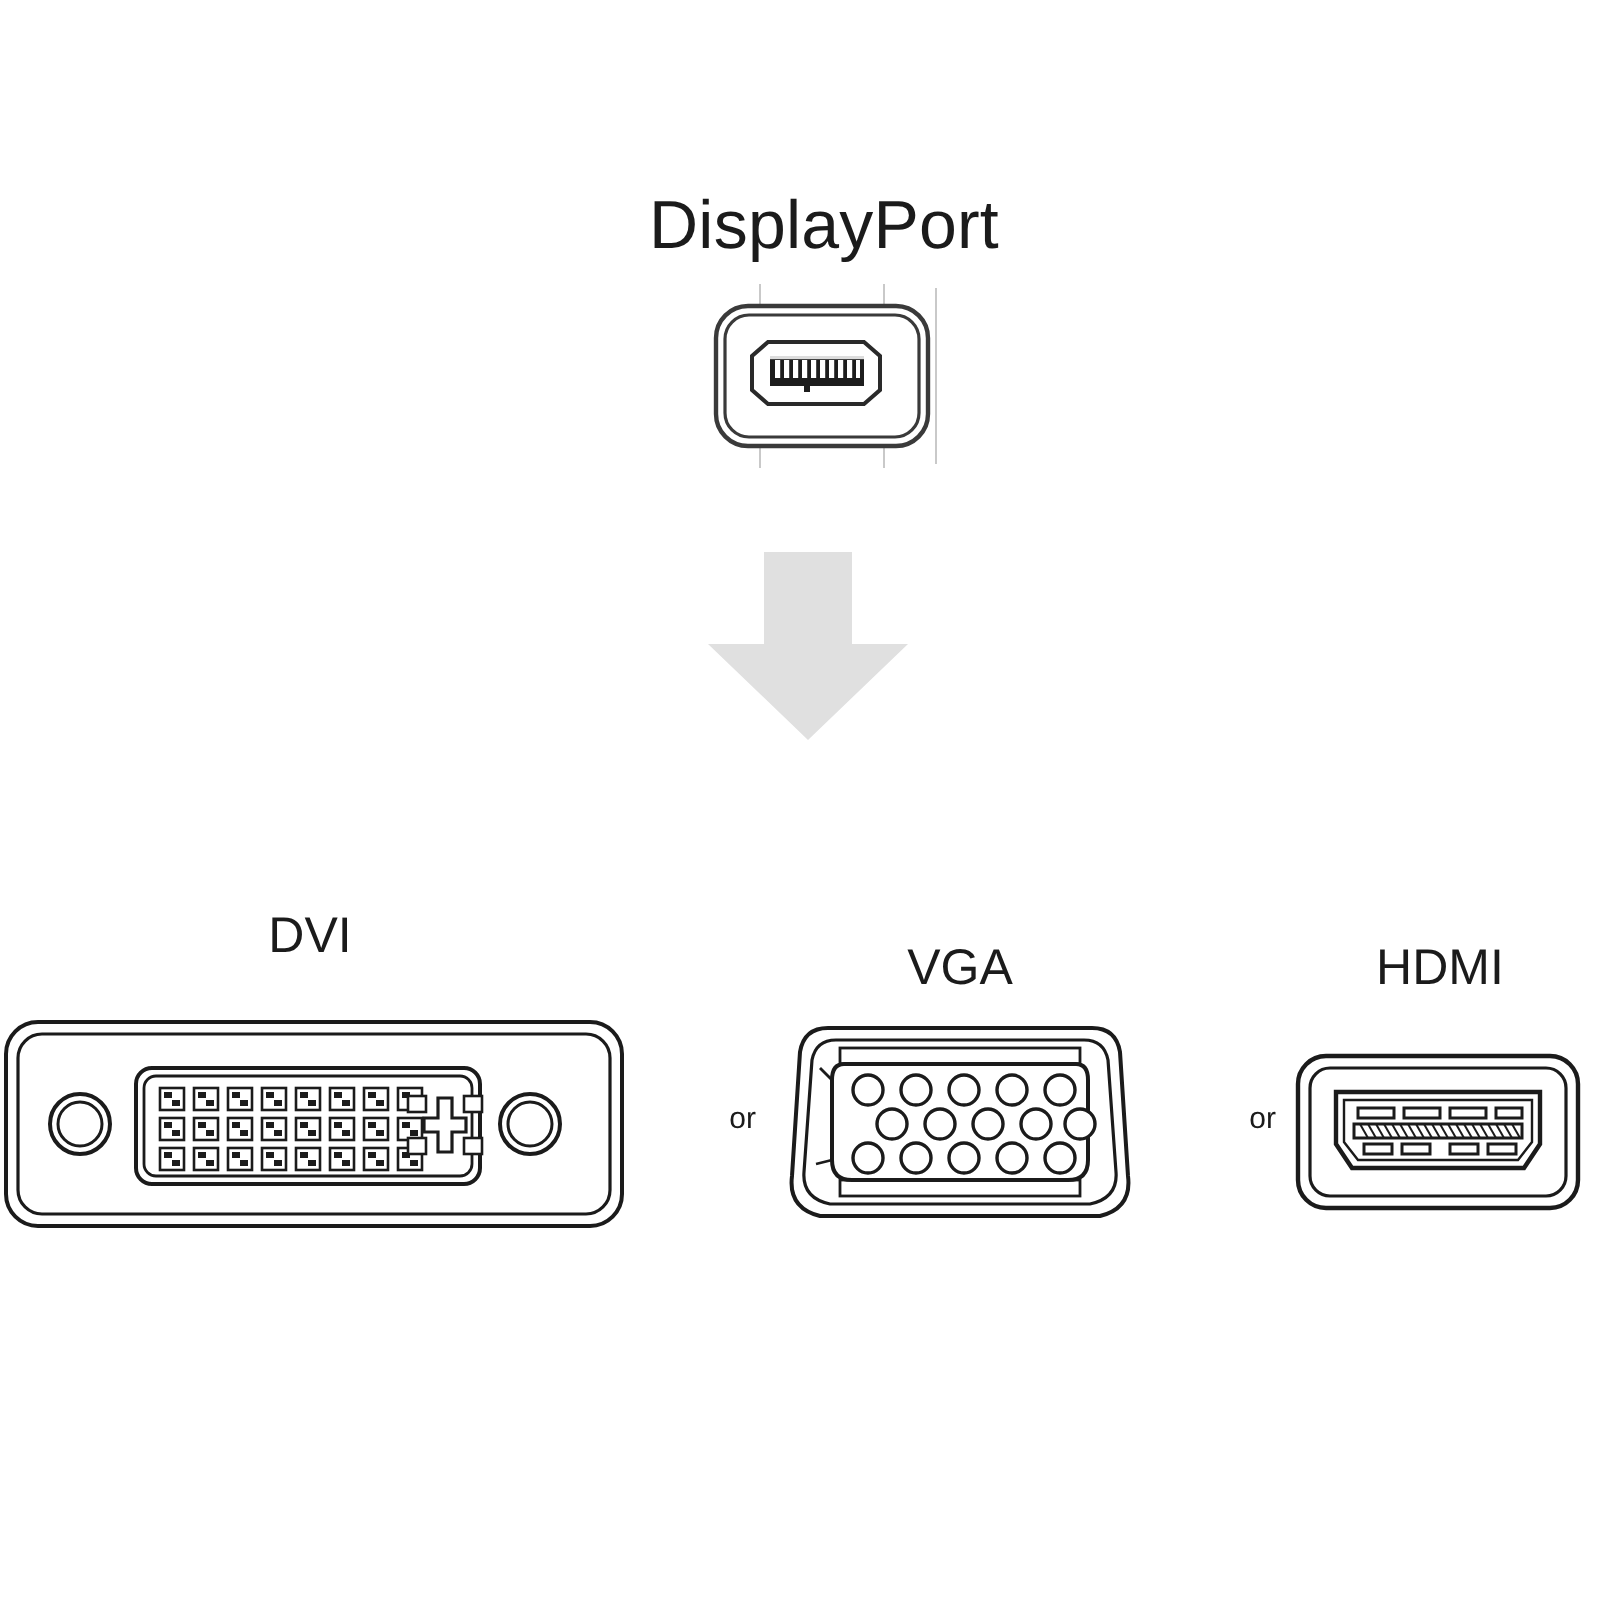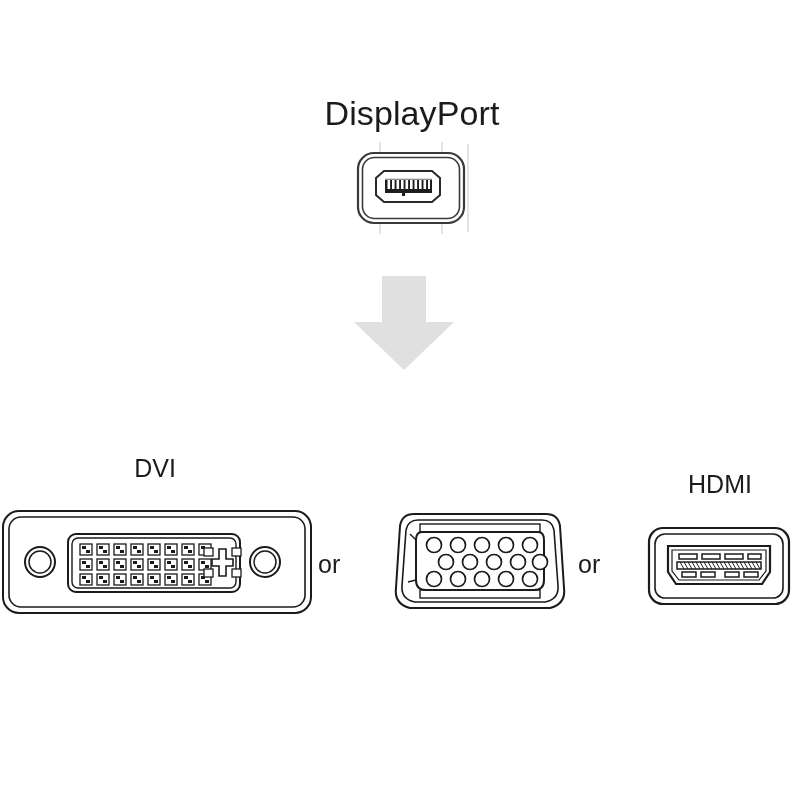--- a/index.html
+++ b/index.html
@@ -32,23 +32,23 @@
   }
   .conn-label {
     position: absolute;
     font-size: 25px;
     color: #1b1b1b;
     text-align: center;
     line-height: 1;
   }
   .or-label {
     position: absolute;
-    font-size: 25px;
+    font-size: 15px;
     color: #1b1b1b;
-    text-align: left;
+    text-align: right;
     line-height: 1;
   }
 
   .svg-abs { position: absolute; display: block; }
 </style>
 </head>
 <body>
 
 <div id="page">
 
@@ -85,20 +85,21 @@
 
     <rect x="37" y="38" width="47" height="1.6" fill="#ffffff" opacity="0.85"></rect>
   </svg>
 
   <svg class="svg-abs" style="left:352px; top:276px;" width="104" height="96" viewBox="0 0 104 96">
     <path d="M 30 0 L 74 0 L 74 46 L 102 46 L 52 94 L 2 46 L 30 46 Z" fill="#e0e0e0"></path>
   </svg>
 
   <div class="conn-label" style="left:55px; top:456px; width:200px;">DVI</div>
 
+  <div class="conn-label" style="left:380px; top:472px; width:200px;">VGA</div>
 
   <div class="conn-label" style="left:620px; top:472px; width:200px;">HDMI</div>
 
   <div class="or-label" style="left:318px; top:552px; width:60px;">or</div>
 
   <div class="or-label" style="left:578px; top:552px; width:60px;">or</div>
 
   <svg class="svg-abs" style="left:0px; top:496px;" width="322" height="132" viewBox="0 0 322 132">
 
     <rect x="3" y="15" width="308" height="102" rx="16" ry="16" fill="#ffffff" stroke="#1b1b1b" stroke-width="2"></rect>

